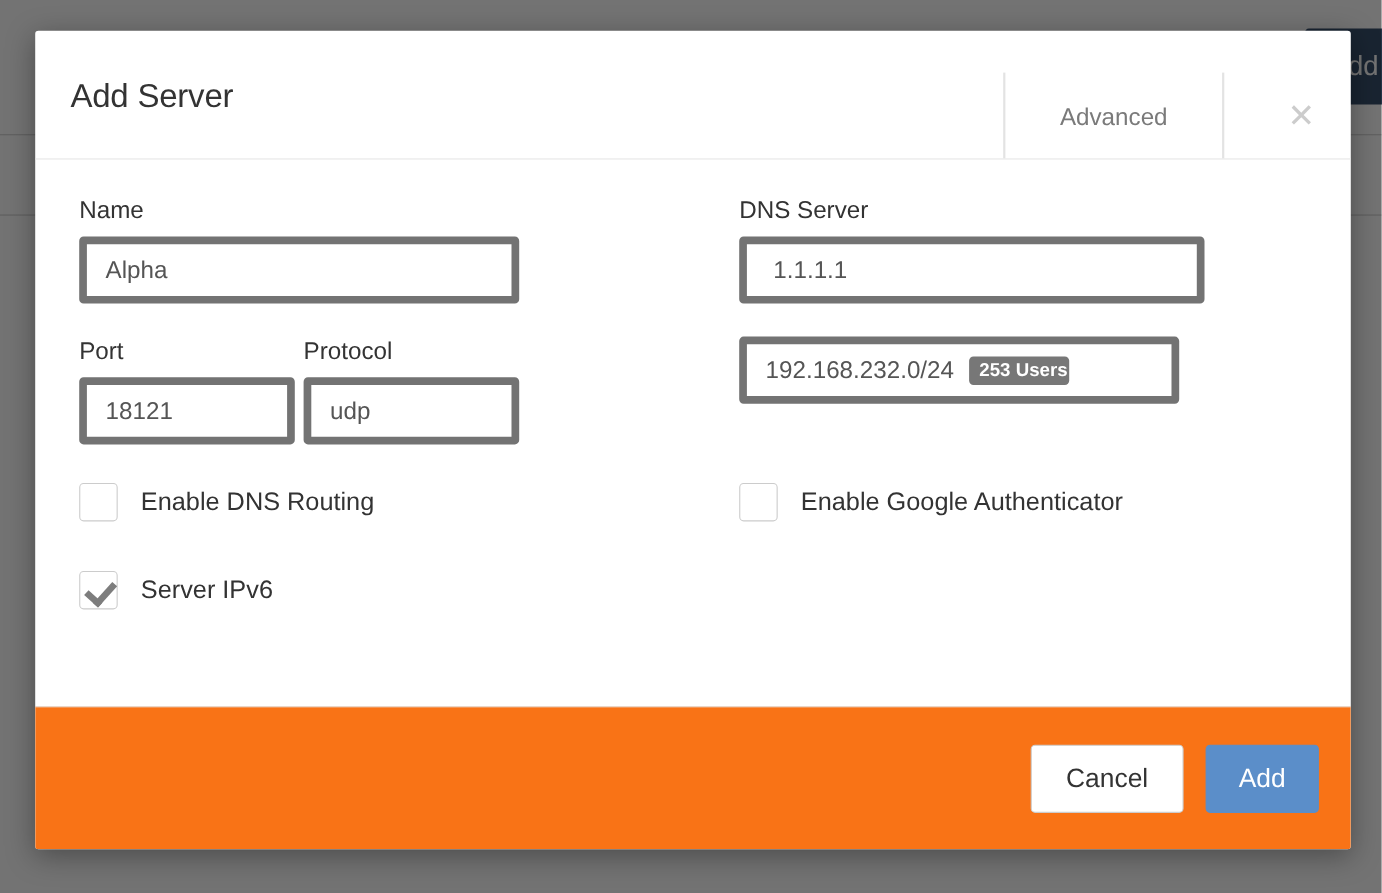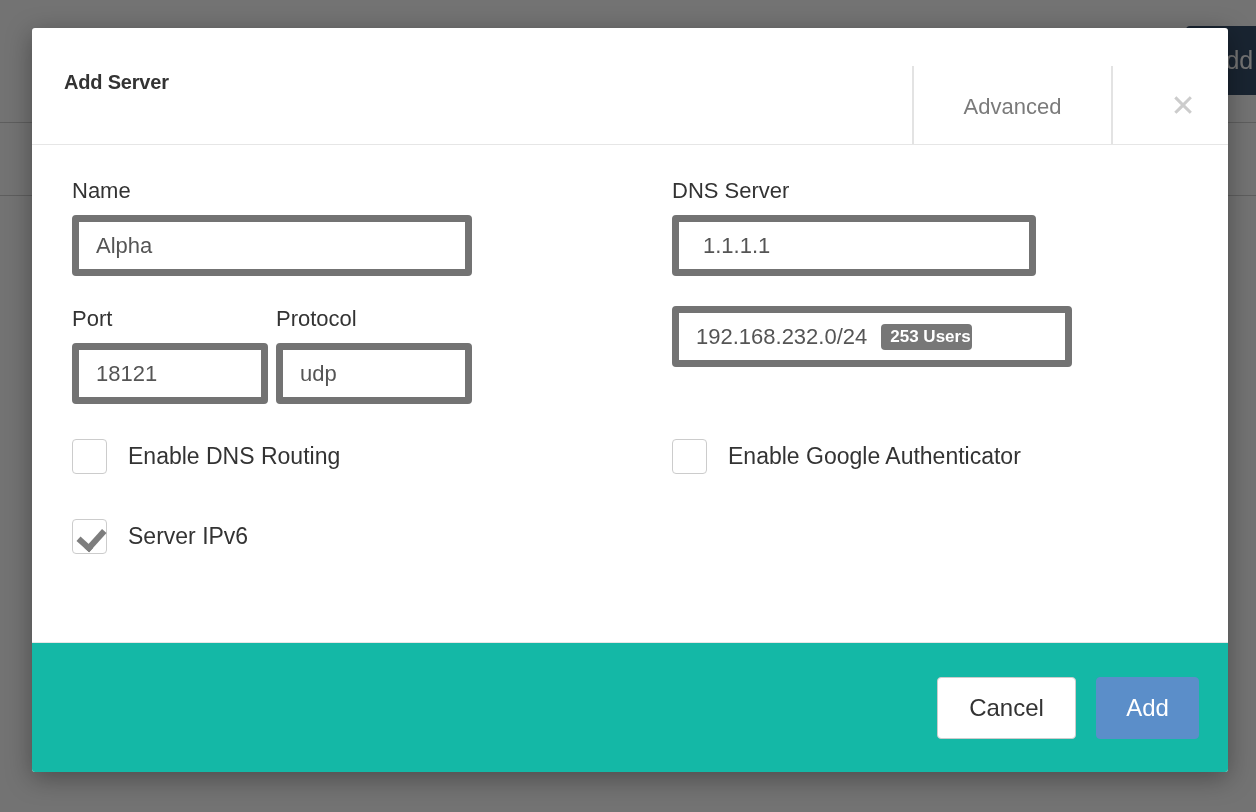--- a/index.html
+++ b/index.html
@@ -73,22 +73,22 @@
     position: relative;
     height: 117px;
     flex: 0 0 117px;
     border-bottom: 1px solid #e6e6e6;
     box-sizing: border-box;
   }
   #modal-title {
     position: absolute;
     left: 32px;
     top: 43px;
-    font-size: 20px;
-    font-weight: bold;
+    font-size: 30px;
+    font-weight: normal;
     color: #333333;
     letter-spacing: -0.2px;
   }
   #header-tabs {
     position: absolute;
     right: 115px;
     top: 38px;
     height: 78px;
     display: flex;
     align-items: flex-start;
@@ -144,21 +144,21 @@
     color: #555555;
     padding: 0 17px;
     display: flex;
     align-items: center;
     outline: none;
     font-family: "Liberation Sans", sans-serif;
   }
   .row-gap { height: 30px; }
 
   .input-name { width: 400px; }
-  .input-dns  { width: 364px; padding-left: 24px; }
+  .input-dns  { width: 423px; padding-left: 24px; }
   .input-port { width: 196px; }
   .input-proto{ width: 196px; }
   .input-vnet {
     width: 400px;
     justify-content: flex-start;
     position: relative;
   }
   .pair {
     display: flex;
     gap: 8px;
@@ -211,21 +211,21 @@
   .check-label {
     margin-left: 21px;
     font-size: 23px;
     color: #333333;
   }
 
   
   #modal-footer {
     flex: 0 0 130px;
     height: 130px;
-    background: #14b8a6;
+    background: #f97316;
     border-top: 1px solid #e6e6e6;
     box-sizing: border-box;
     display: flex;
     align-items: center;
     justify-content: flex-end;
     padding-right: 29px;
     gap: 20px;
   }
   .btn {
     font-size: 24px;

